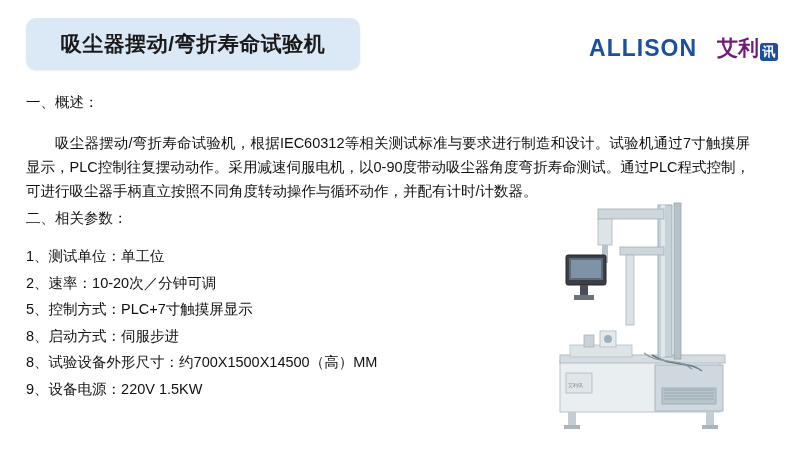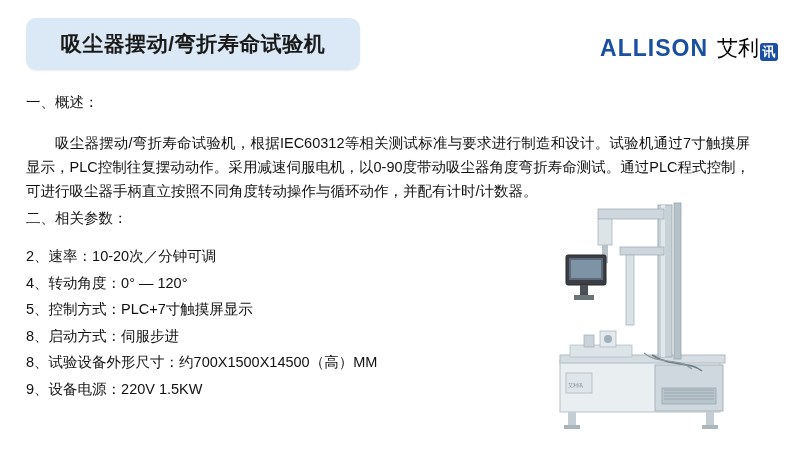--- a/index.html
+++ b/index.html
@@ -54,24 +54,24 @@
     align-items: flex-end;
   }
   .brand-word {
     font-size: 23px;
     font-weight: bold;
     color: #1b4fa0;
     letter-spacing: 1px;
     font-family: "Liberation Sans", "DejaVu Sans", sans-serif;
   }
   .brand-cn {
-    margin-left: 9px;
+    margin-left: 20px;
     font-size: 21px;
-    font-weight: normal;
-    color: #000000;
+    font-weight: bold;
+    color: #701a75;
   }
   .brand-mark {
     position: relative;
     display: inline-block;
     margin-left: 1px;
     width: 20px;
     height: 20px;
   }
   .brand-mark .sq {
     position: absolute;
@@ -162,22 +162,22 @@
       <span class="sq"></span>
       <span class="ch">讯</span>
     </span>
   </div>
 
   <div class="content">
     <div class="sec-head">一、概述：</div>
     <p class="para">吸尘器摆动/弯折寿命试验机，根据IEC60312等相关测试标准与要求进行制造和设计。试验机通过7寸触摸屏显示，PLC控制往复摆动动作。采用减速伺服电机，以0-90度带动吸尘器角度弯折寿命测试。通过PLC程式控制，可进行吸尘器手柄直立按照不同角度转动操作与循环动作，并配有计时/计数器。</p>
     <div class="sec-head2">二、相关参数：</div>
     <ul class="param-list">
+      <li>1、测试单位：单工位</li>
       <li>2、速率：10-20次／分钟可调</li>
-      <li>4、转动角度：0°  —  120°</li>
       <li>5、控制方式：PLC+7寸触摸屏显示</li>
       <li>8、启动方式：伺服步进</li>
       <li>8、试验设备外形尺寸：约700X1500X14500（高）MM</li>
       <li>9、设备电源：220V 1.5KW</li>
     </ul>
   </div>
 
   <div class="photo">
     <svg width="250" height="250" viewBox="0 0 250 250">
 

